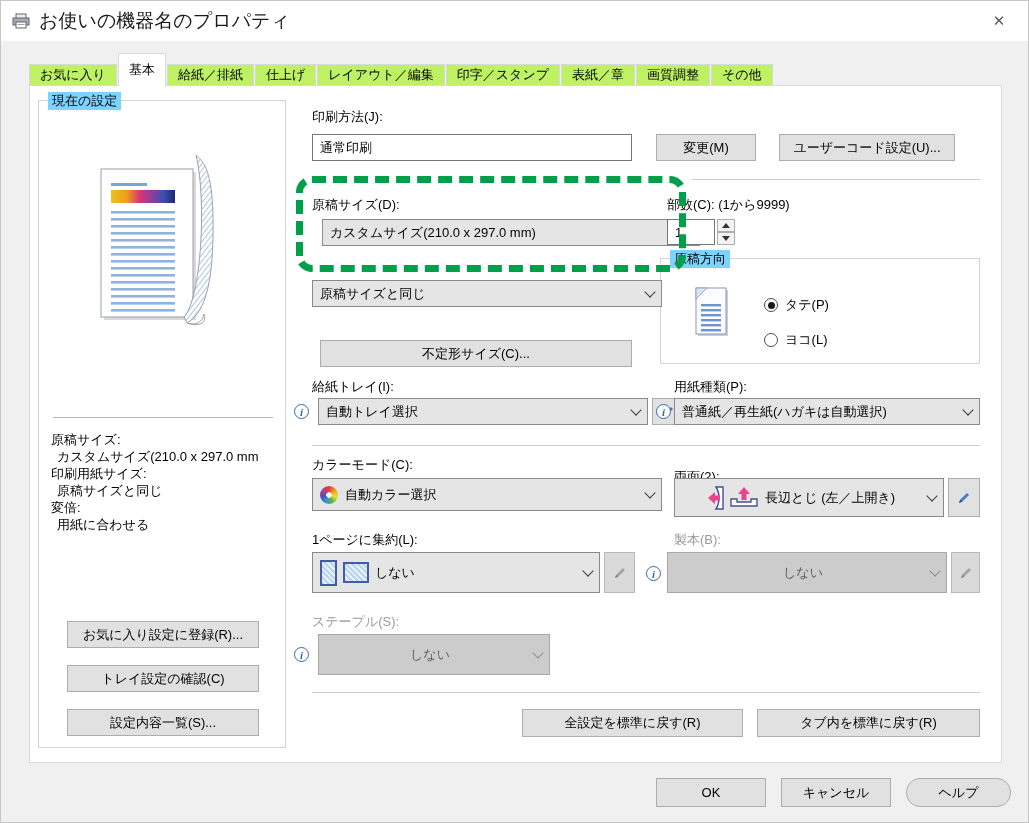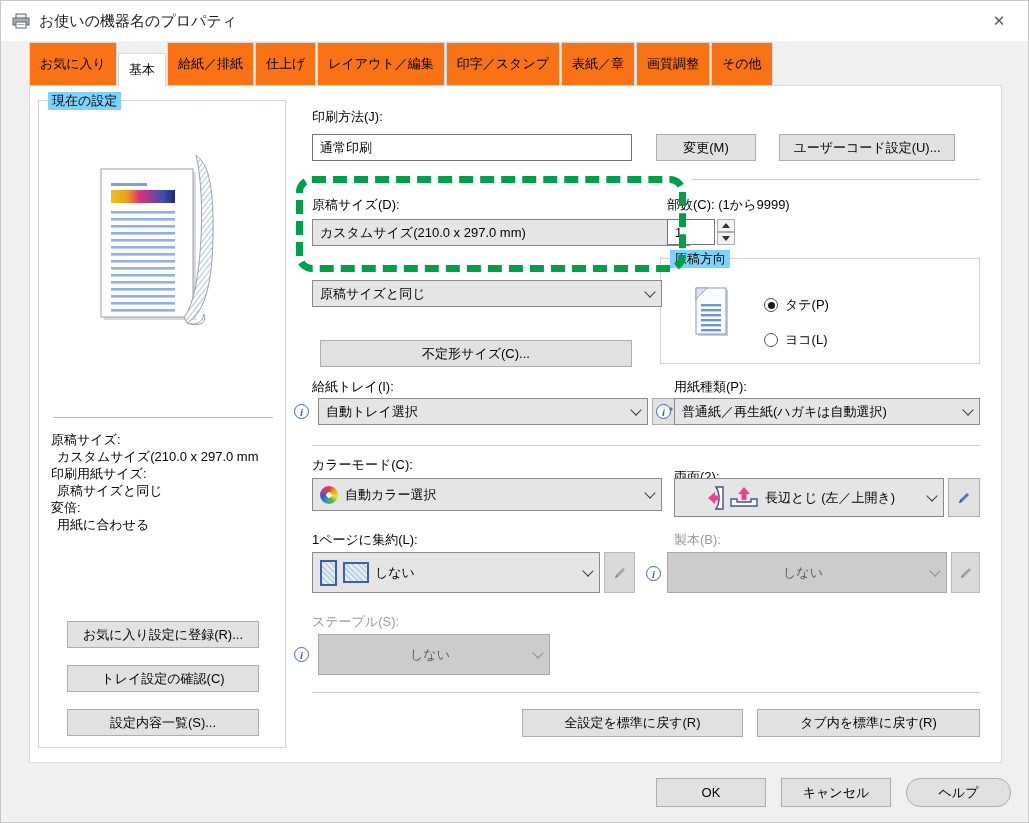--- a/index.html
+++ b/index.html
@@ -3,26 +3,26 @@
 <meta charset="utf-8">
 <style>
   * { box-sizing: border-box; }
   html,body { margin:0; padding:0; background:#fff; }
   body { font-family:"Liberation Sans","DejaVu Sans",sans-serif; font-size:13px; color:#000; }
   .dialog { position:relative; width:1029px; height:823px; background:#f0f0f0; border:1px solid #c6c6c6; overflow:hidden; }
 
   
   .titlebar { position:absolute; left:0; top:0; width:100%; height:40px; background:#ffffff; display:flex; align-items:center; }
   .titlebar .app-icon { margin-left:10px; }
-  .titlebar .title { margin-left:8px; font-size:15px; color:#1a1a1a; }
+  .titlebar .title { margin-left:8px; font-size:19px; color:#1a1a1a; }
   .close-btn { position:absolute; right:8px; top:5px; width:42px; height:30px; display:flex; align-items:center; justify-content:center; color:#5a5a5a; font-size:15px; }
 
   
   .tabs { position:absolute; left:28px; top:52px; height:32px; display:flex; align-items:flex-end; z-index:4; }
-  .tab { height:43px; padding:0 10px; display:flex; align-items:center; background:#f97316; border:1px solid #d9d9d9; border-bottom:none; margin-right:1px; white-space:nowrap; }
+  .tab { height:21px; padding:0 10px; display:flex; align-items:center; background:#bef264; border:1px solid #d9d9d9; border-bottom:none; margin-right:1px; white-space:nowrap; }
   .tab.active { height:33px; margin-bottom:-1px; background:#ffffff; z-index:5; }
 
   
   .tabpage { position:absolute; left:28px; top:84px; width:973px; height:678px; background:#ffffff; border:1px solid #d9d9d9; z-index:1; }
 
   .lbl { position:absolute; white-space:nowrap; }
   .lbl.gray { color:#9a9a9a; }
   .sep { position:absolute; height:1px; background:#cdcdcd; }
 
   .group { position:absolute; border:1px solid #d4d4d4; }
@@ -160,21 +160,21 @@
     <div class="lbl" style="left:282px; top:22px;">印刷方法(J):</div>
     <div class="txt" style="left:282px; top:48px; width:320px; height:27px;">
       <span class="val">通常印刷</span>
     </div>
     <div class="btn" style="left:626px; top:48px; width:100px; height:27px;">変更(M)</div>
     <div class="btn" style="left:749px; top:48px; width:176px; height:27px;">ユーザーコード設定(U)...</div>
 
     <div class="highlight"></div>
 
     <div class="lbl" style="left:282px; top:110px;">原稿サイズ(D):</div>
-    <div class="combo" style="left:282px; top:133px; width:378px; height:27px;">
+    <div class="combo" style="left:292px; top:133px; width:378px; height:27px;">
       <span class="val">カスタムサイズ(210.0 x 297.0 mm)</span>
       <span class="chev"></span>
     </div>
 
     <div class="lbl" style="left:637px; top:110px;">部数(C): (1から9999)</div>
     <div class="txt" style="left:637px; top:133px; width:48px; height:26px;">
       <span class="val">1</span>
     </div>
     <div class="spin" style="left:687px; top:133px;">
       <div class="up"></div>

